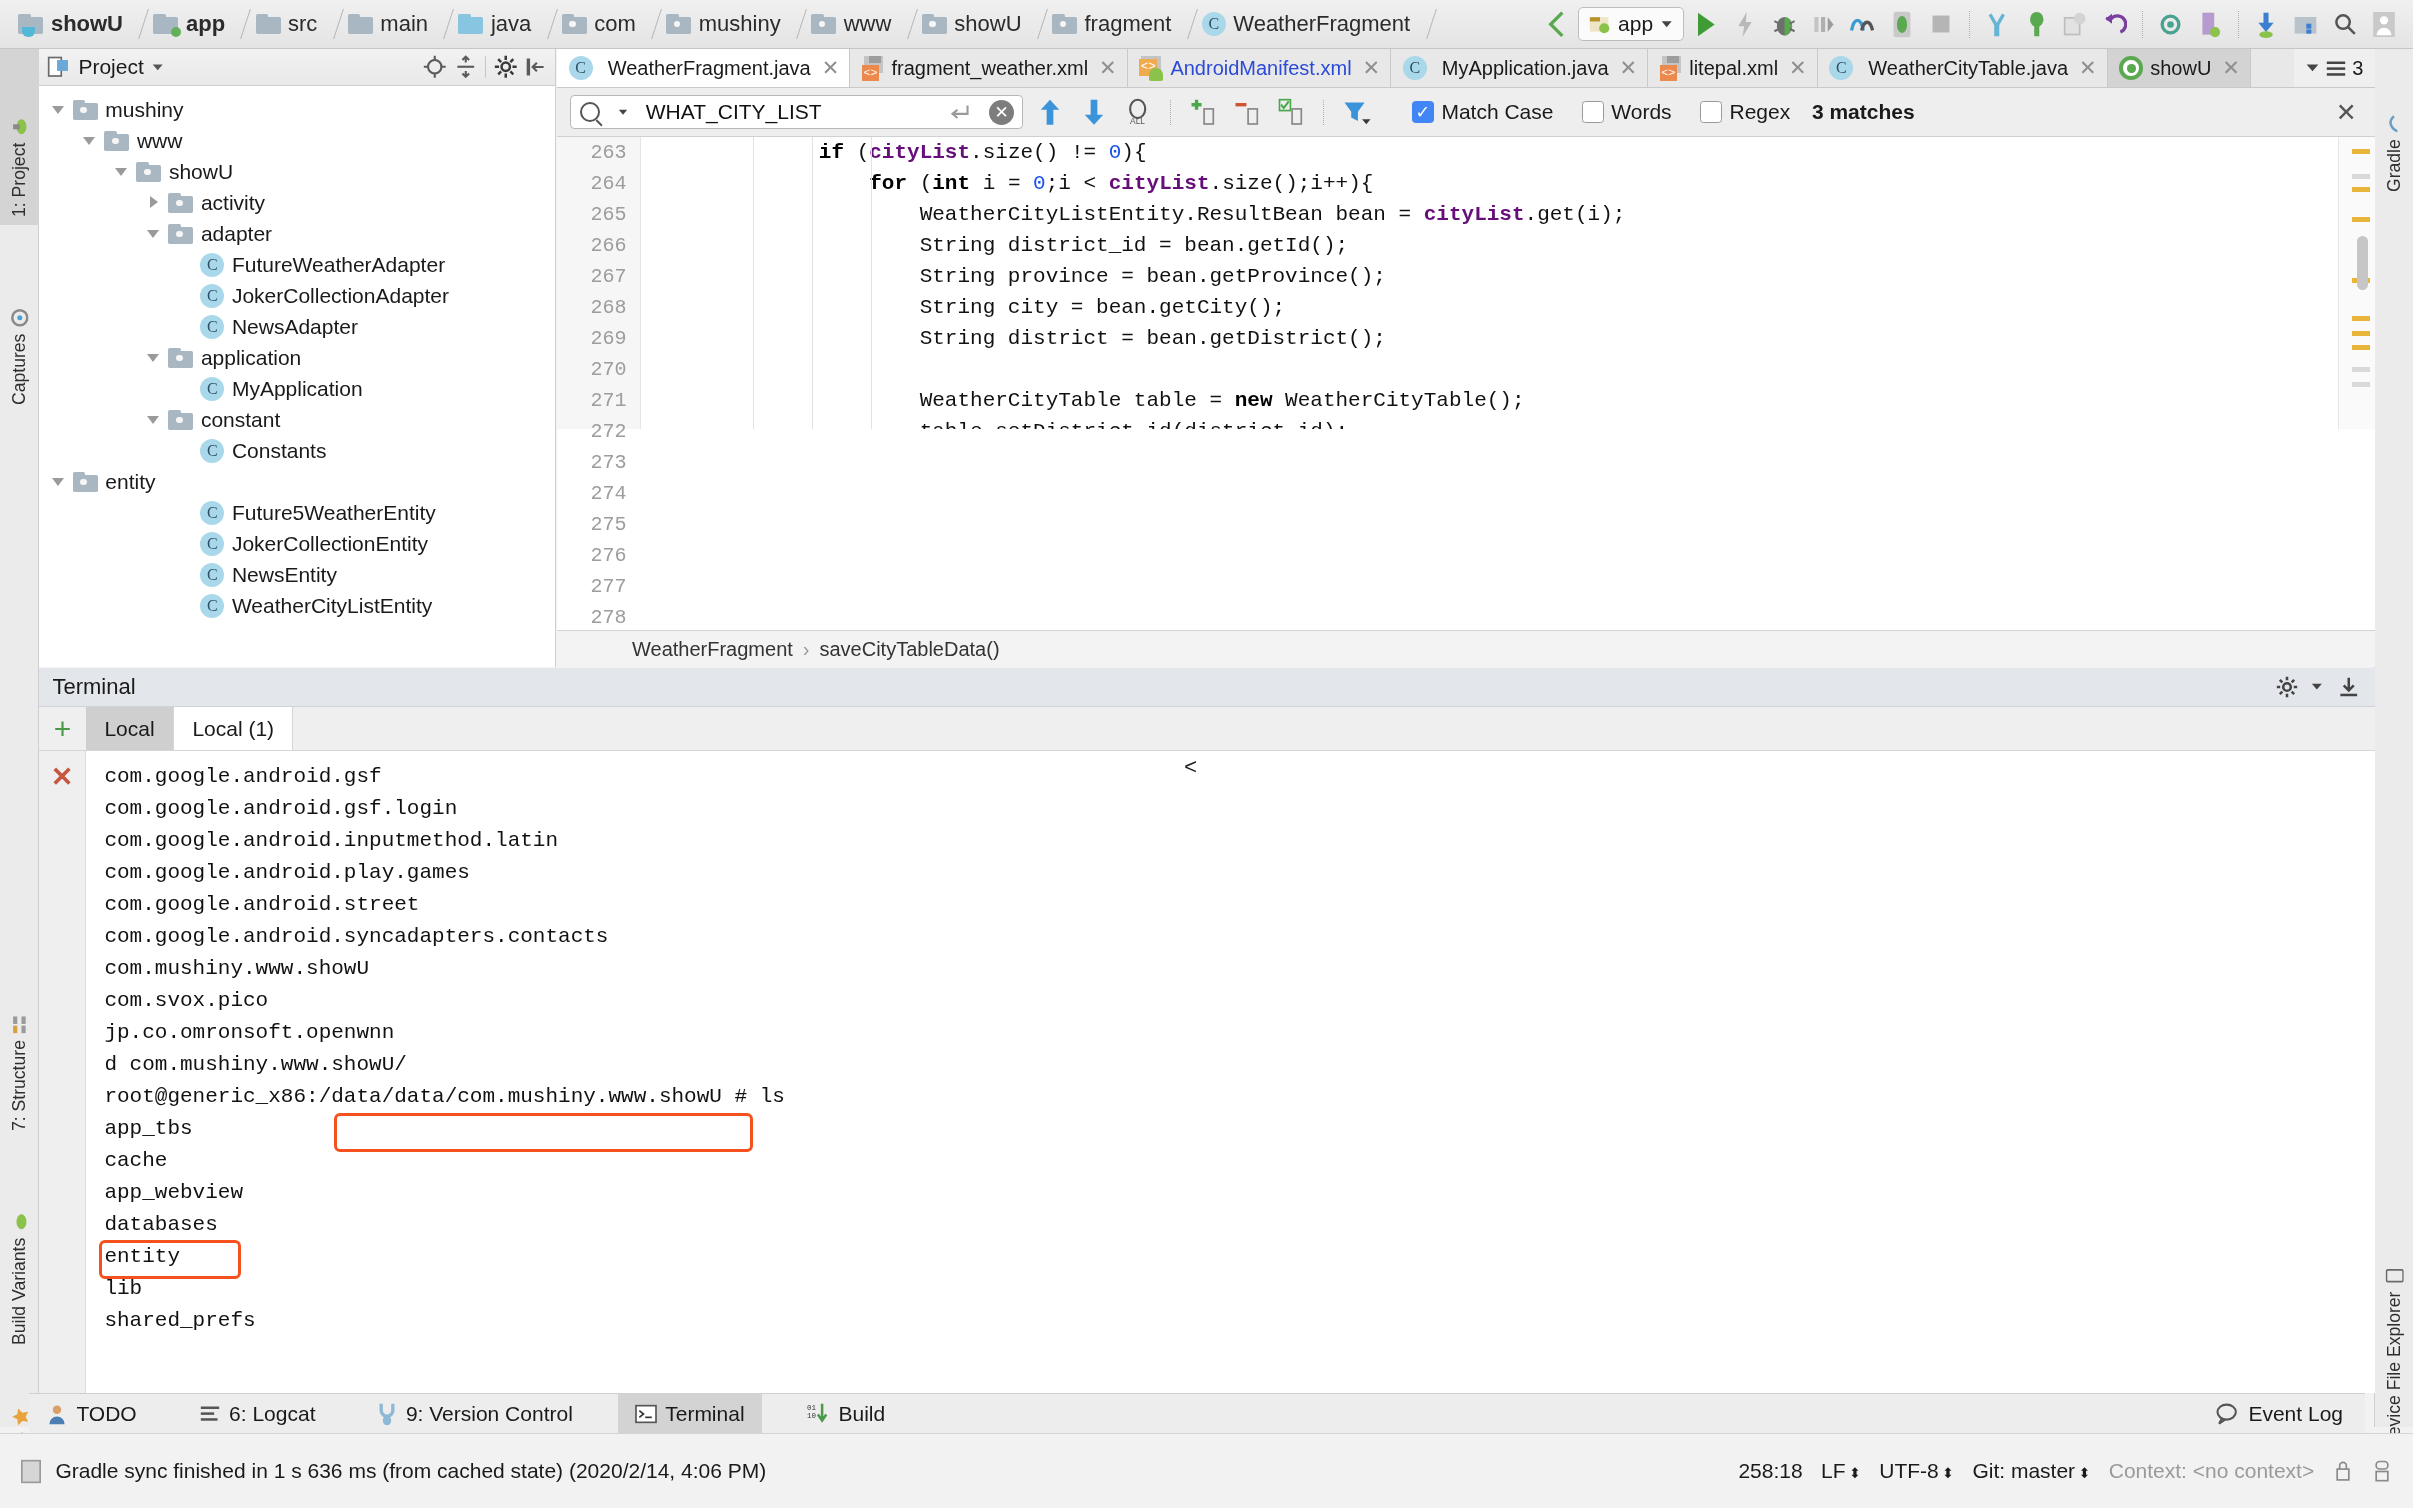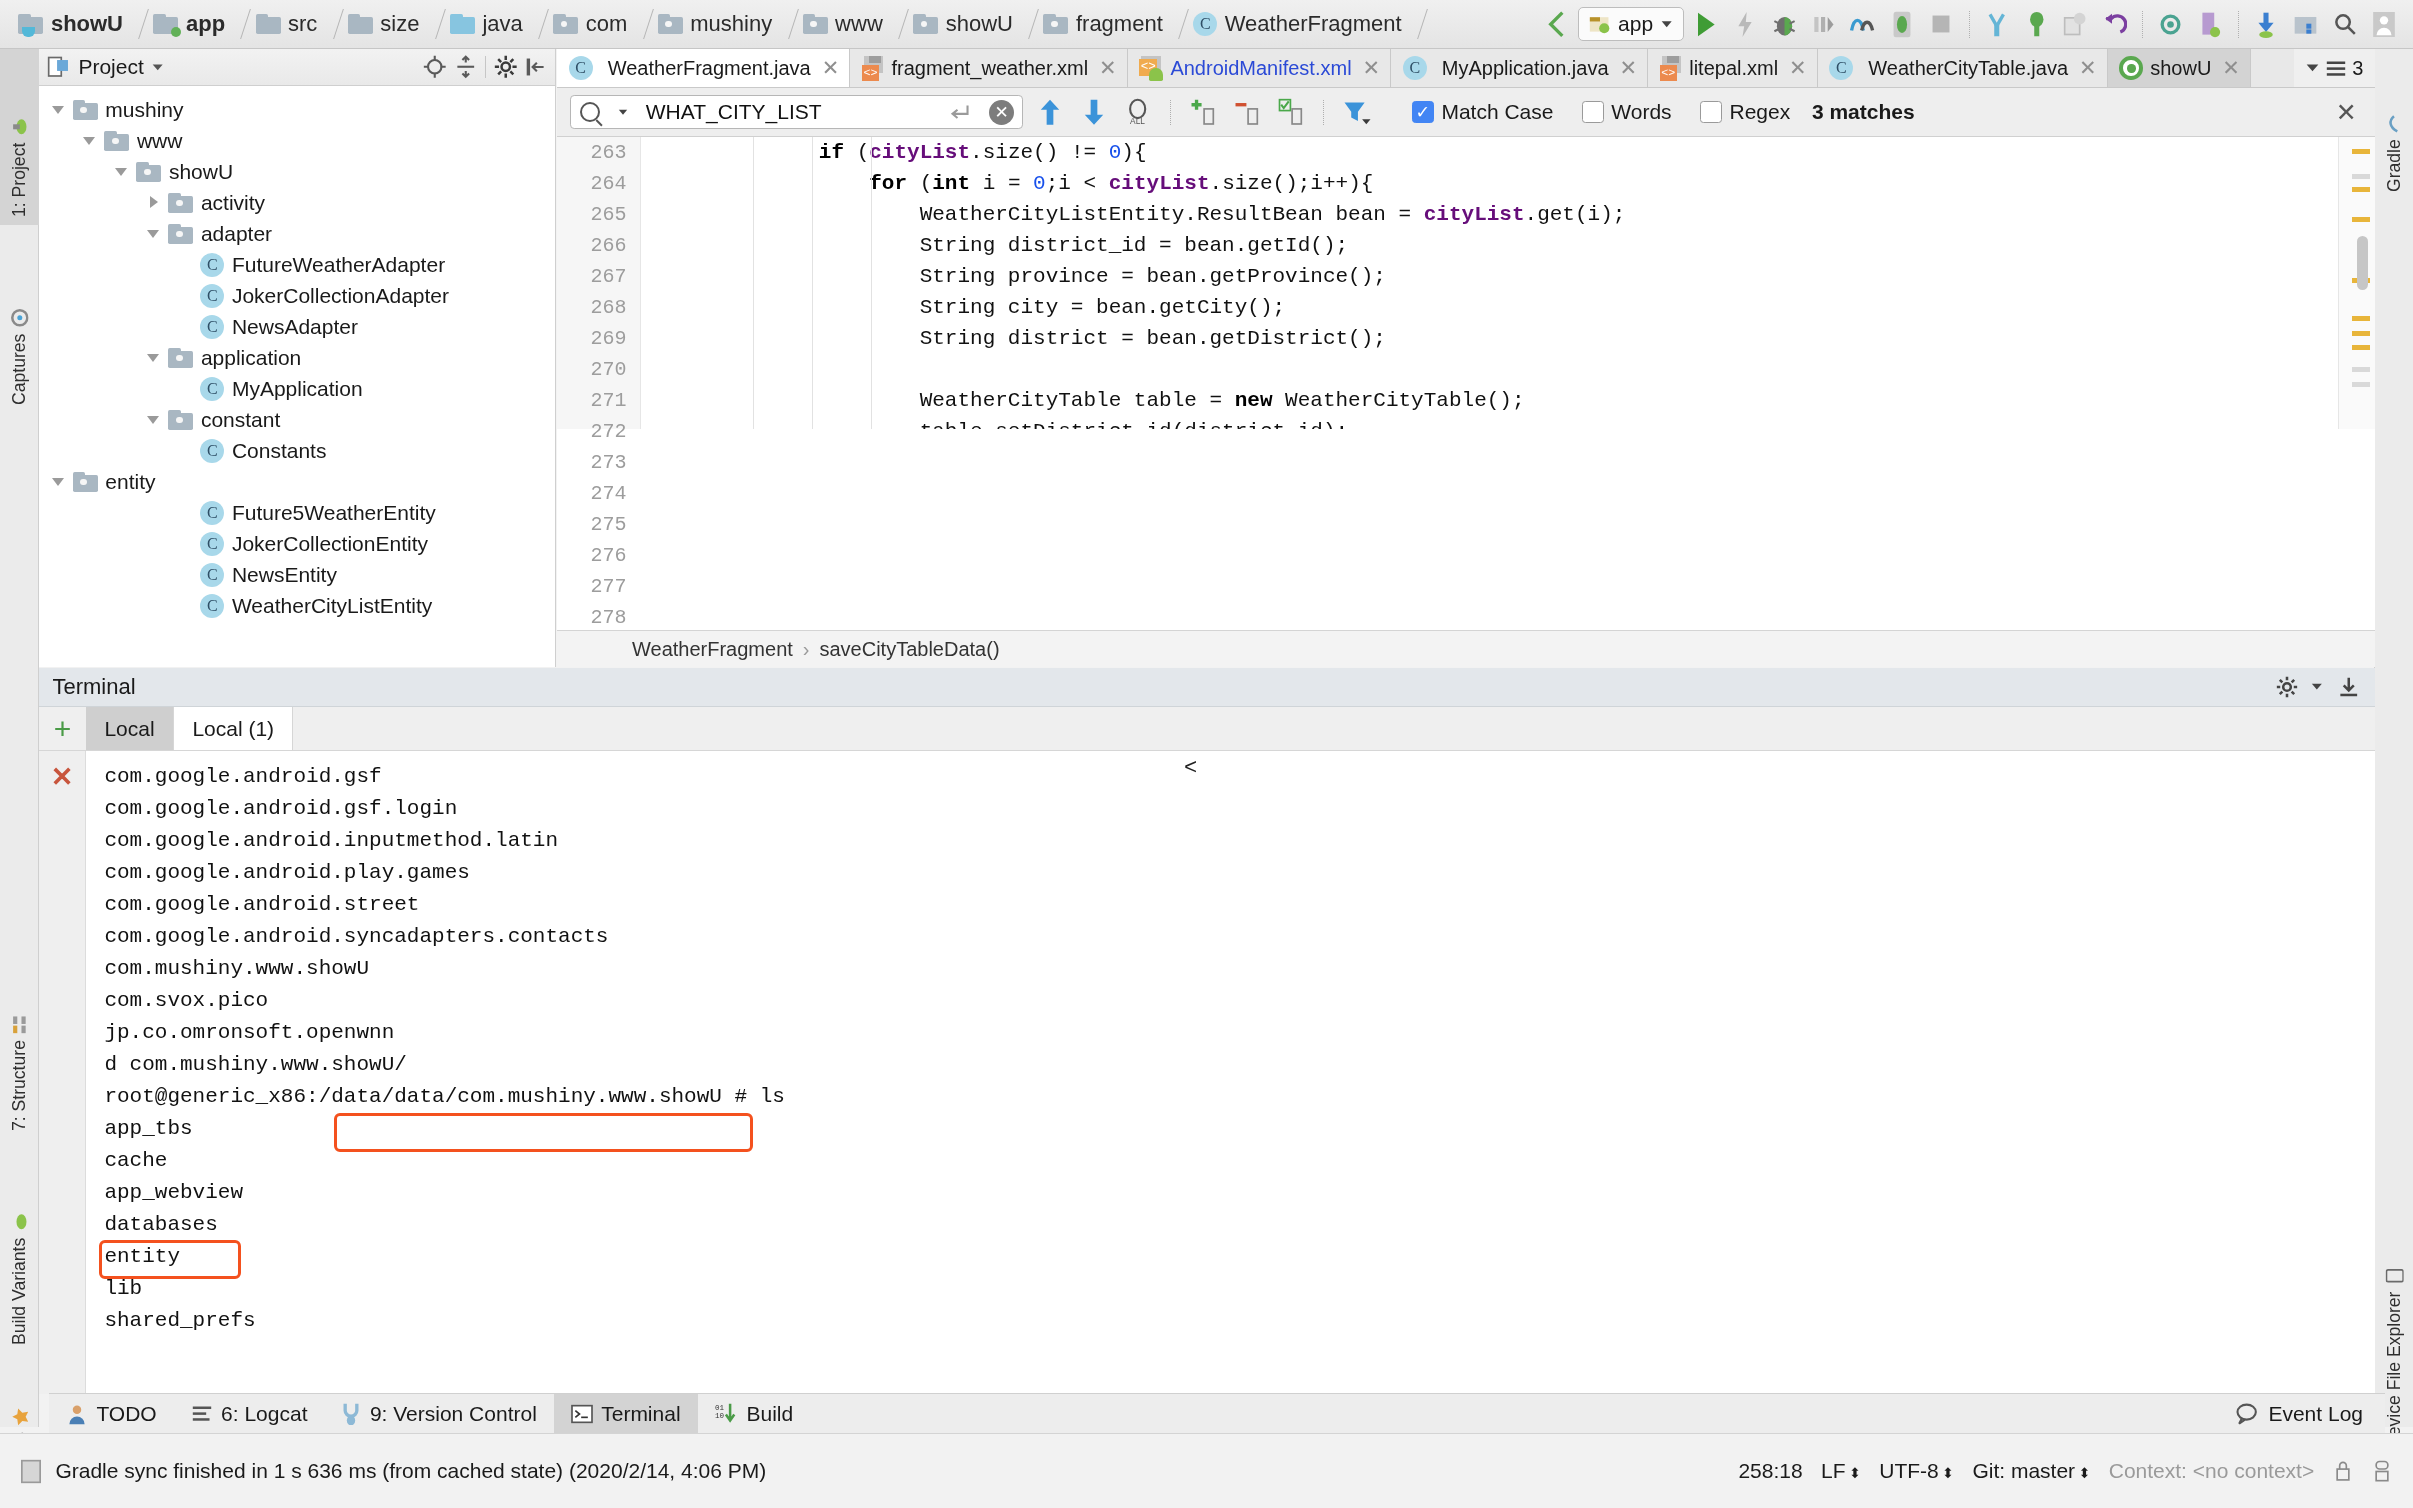--- a/index.html
+++ b/index.html
@@ -180,22 +180,22 @@
   .term-gutter { width:47px; background:#efefef; border-right:0.8px solid #dcdcdc; padding-top:10px;
      display:flex; flex-direction:column; align-items:center; }
   .xkill { color:#c8553d; font-size:27px; font-weight:bold; }
   .term-out { flex:1; position:relative; padding: 10px 0 0 18.4px;
     font-family:"Liberation Mono", monospace; font-size:21px; color:#111; }
   .term-out .row { height:32px; line-height:32px; white-space:pre; position:relative; }
   .hl-box { position:absolute; border:3.4px solid #f4511e; border-radius:5.9px; pointer-events:none; }
   .cursorblk { display:inline-block; width:12.6px; height:22.6px; background:#111; vertical-align:-4.2px; margin-left:6.7px;}
 
   
-  .btabs { position:absolute; left:49px; top:1393px; width:2336px; height:40px;
-    background:#ededed; border-top:0.8px solid #d0d0d0; display:flex; align-items:stretch; }
+  .btabs { position:absolute; left:29px; top:1393px; width:2336px; height:40px;
+    background:#ededed; border-top:0.8px solid #d0d0d0; display:flex; align-items:stretch;gap:28px; }
   .btab { display:flex; align-items:center; gap:8.4px; padding:0 17px; font-size:21px; }
   .btab.sel { background:#d3d3d3; }
   .eventlog { margin-left:auto; display:flex; align-items:center; gap:8.4px; padding-right:22px; font-size:21px;}
   .status { position:absolute; left:0; top:1433px; width:2413px; height:75px; background:#f2f2f2;
      border-top:0.8px solid #d4d4d4; display:flex; align-items:center; padding-left:20px; font-size:21px;}
   .status .right { margin-left:auto; display:flex; align-items:center; gap:18.4px; padding-right:20px;}
   .muted { color:#9a9a9a; }
   .stepper { display:inline-block; font-size:14.2px; line-height:8.4px; margin-left:3.4px; }
 
   svg { display:block; }
@@ -229,21 +229,21 @@
           <span class="body"></span>
         </span>
         <span class="lbl">src</span>
       </div>
       <span class="chev"></span>
       <div class="crumb">
         <span class="fldr">
           <span class="tab"></span>
           <span class="body"></span>
         </span>
-        <span class="lbl">size</span>
+        <span class="lbl">main</span>
       </div>
       <span class="chev"></span>
       <div class="crumb">
         <span class="fldr blue">
           <span class="tab"></span>
           <span class="body"></span>
         </span>
         <span class="lbl">java</span>
       </div>
       <span class="chev"></span>

